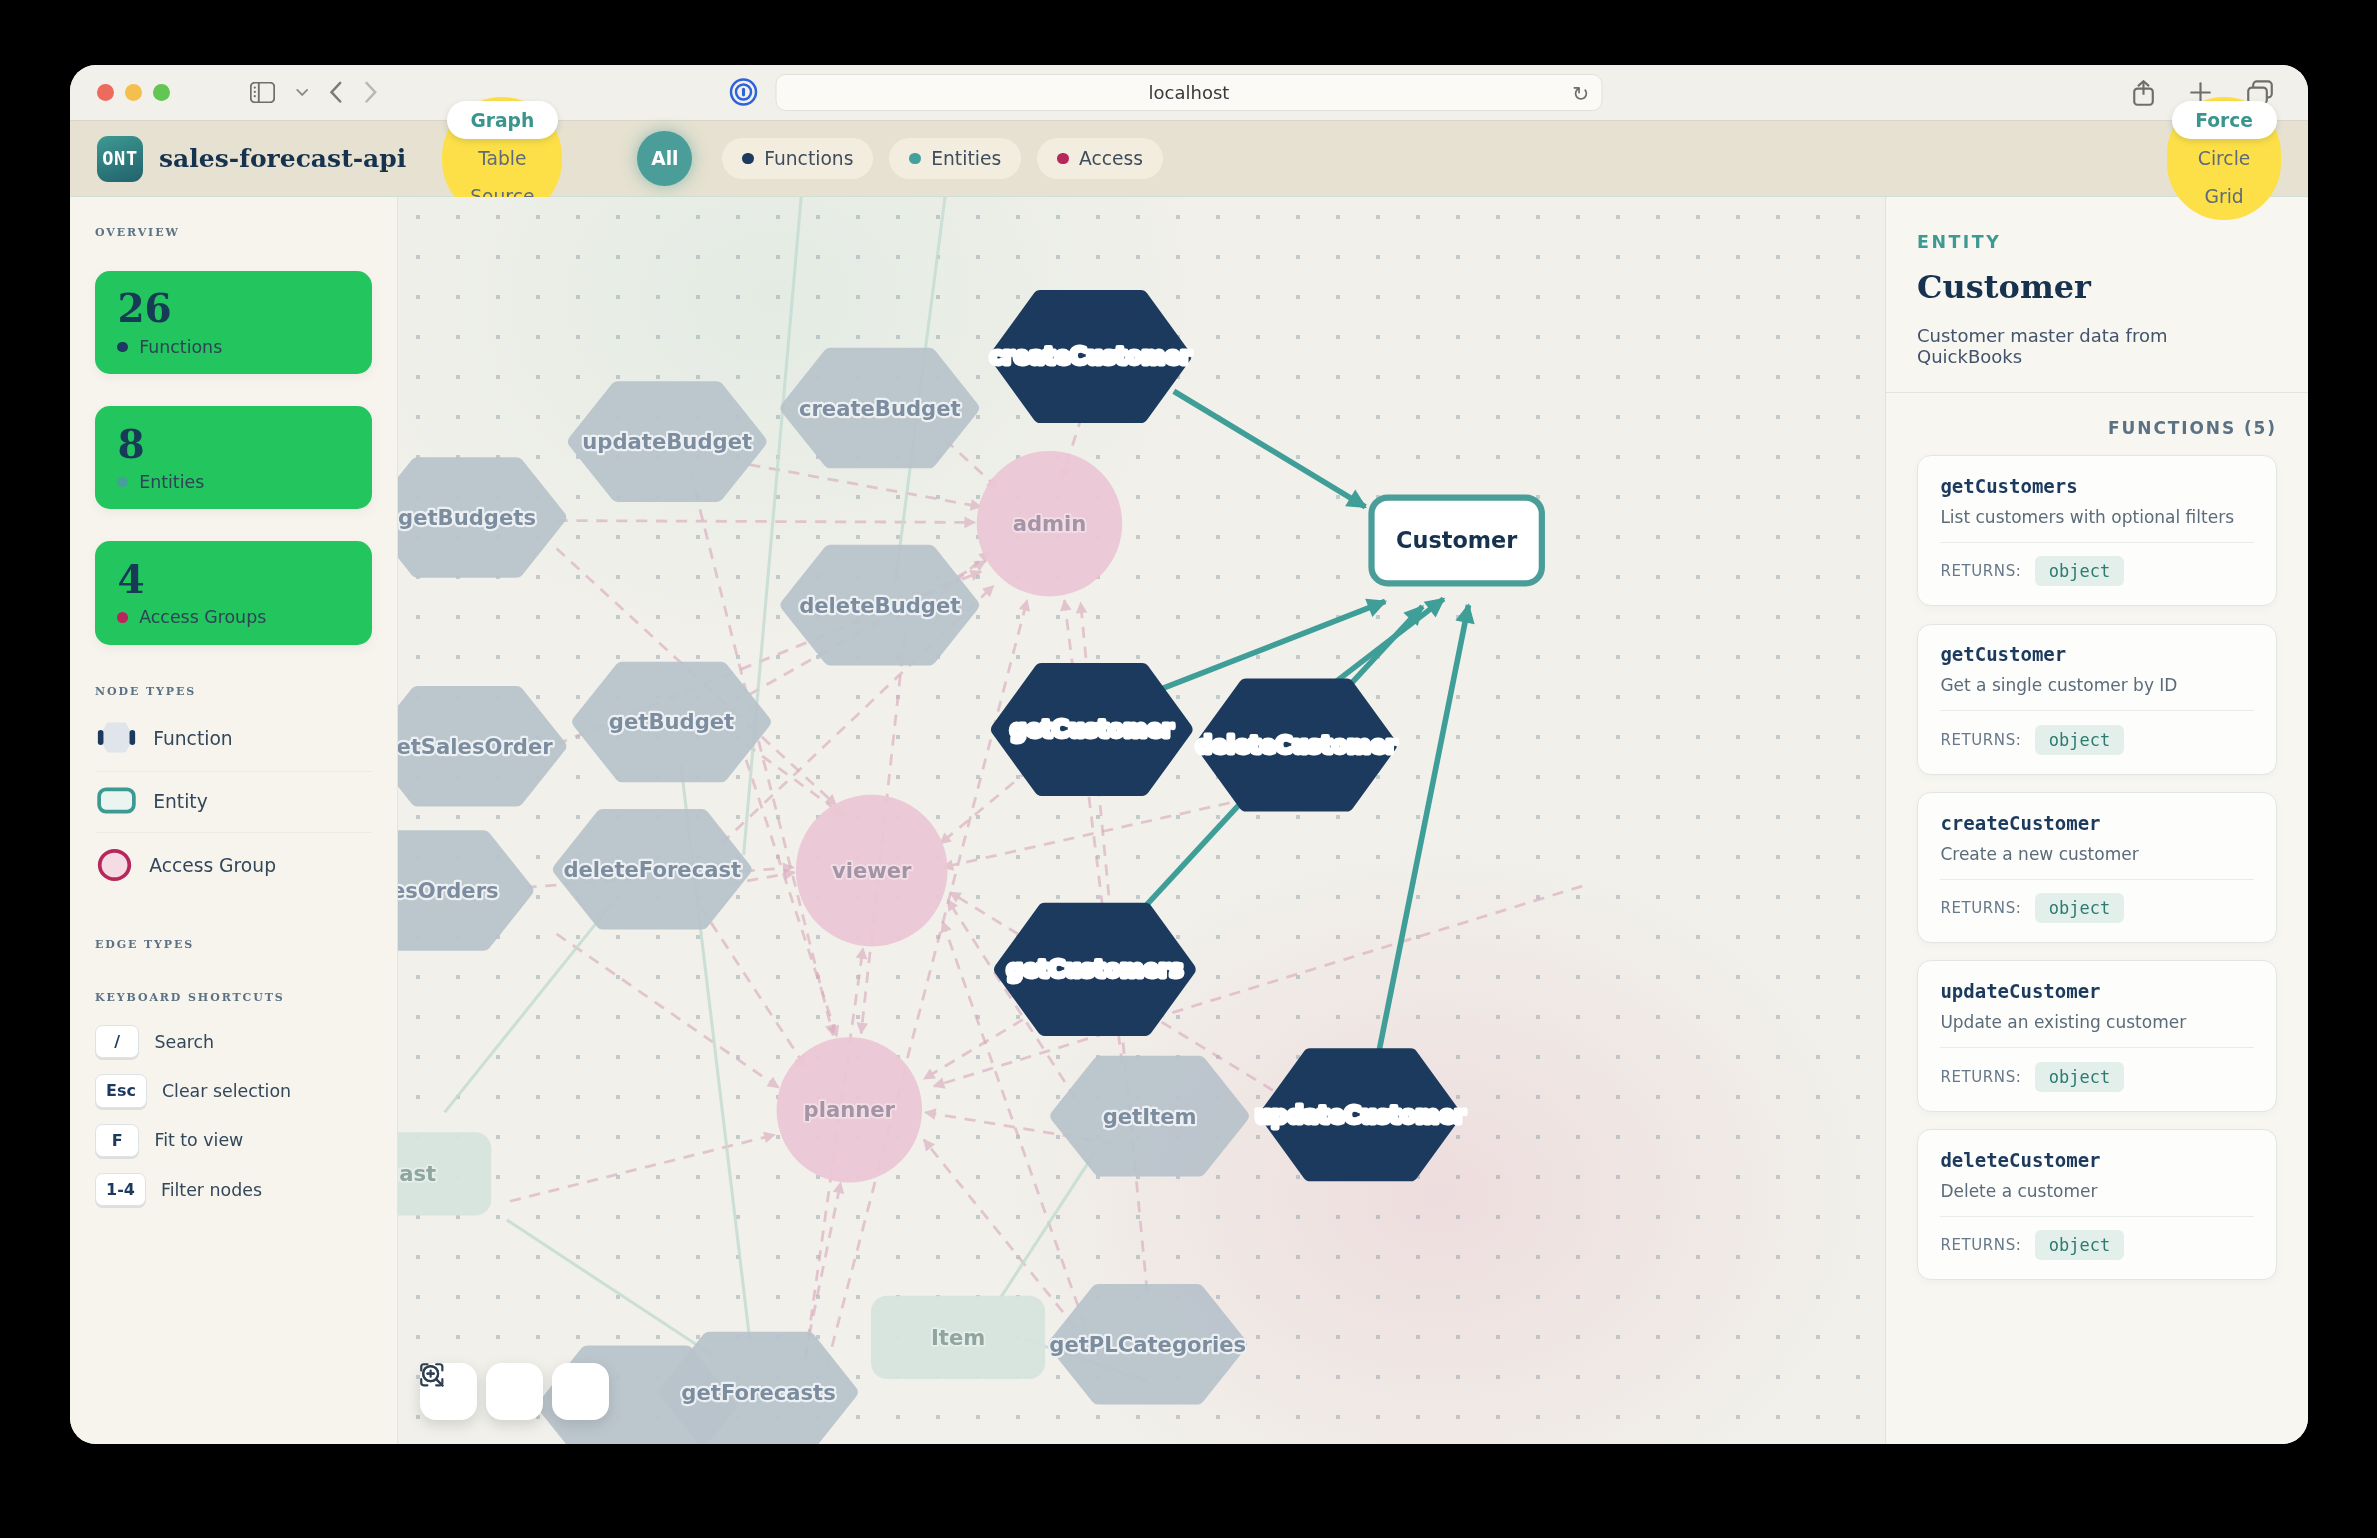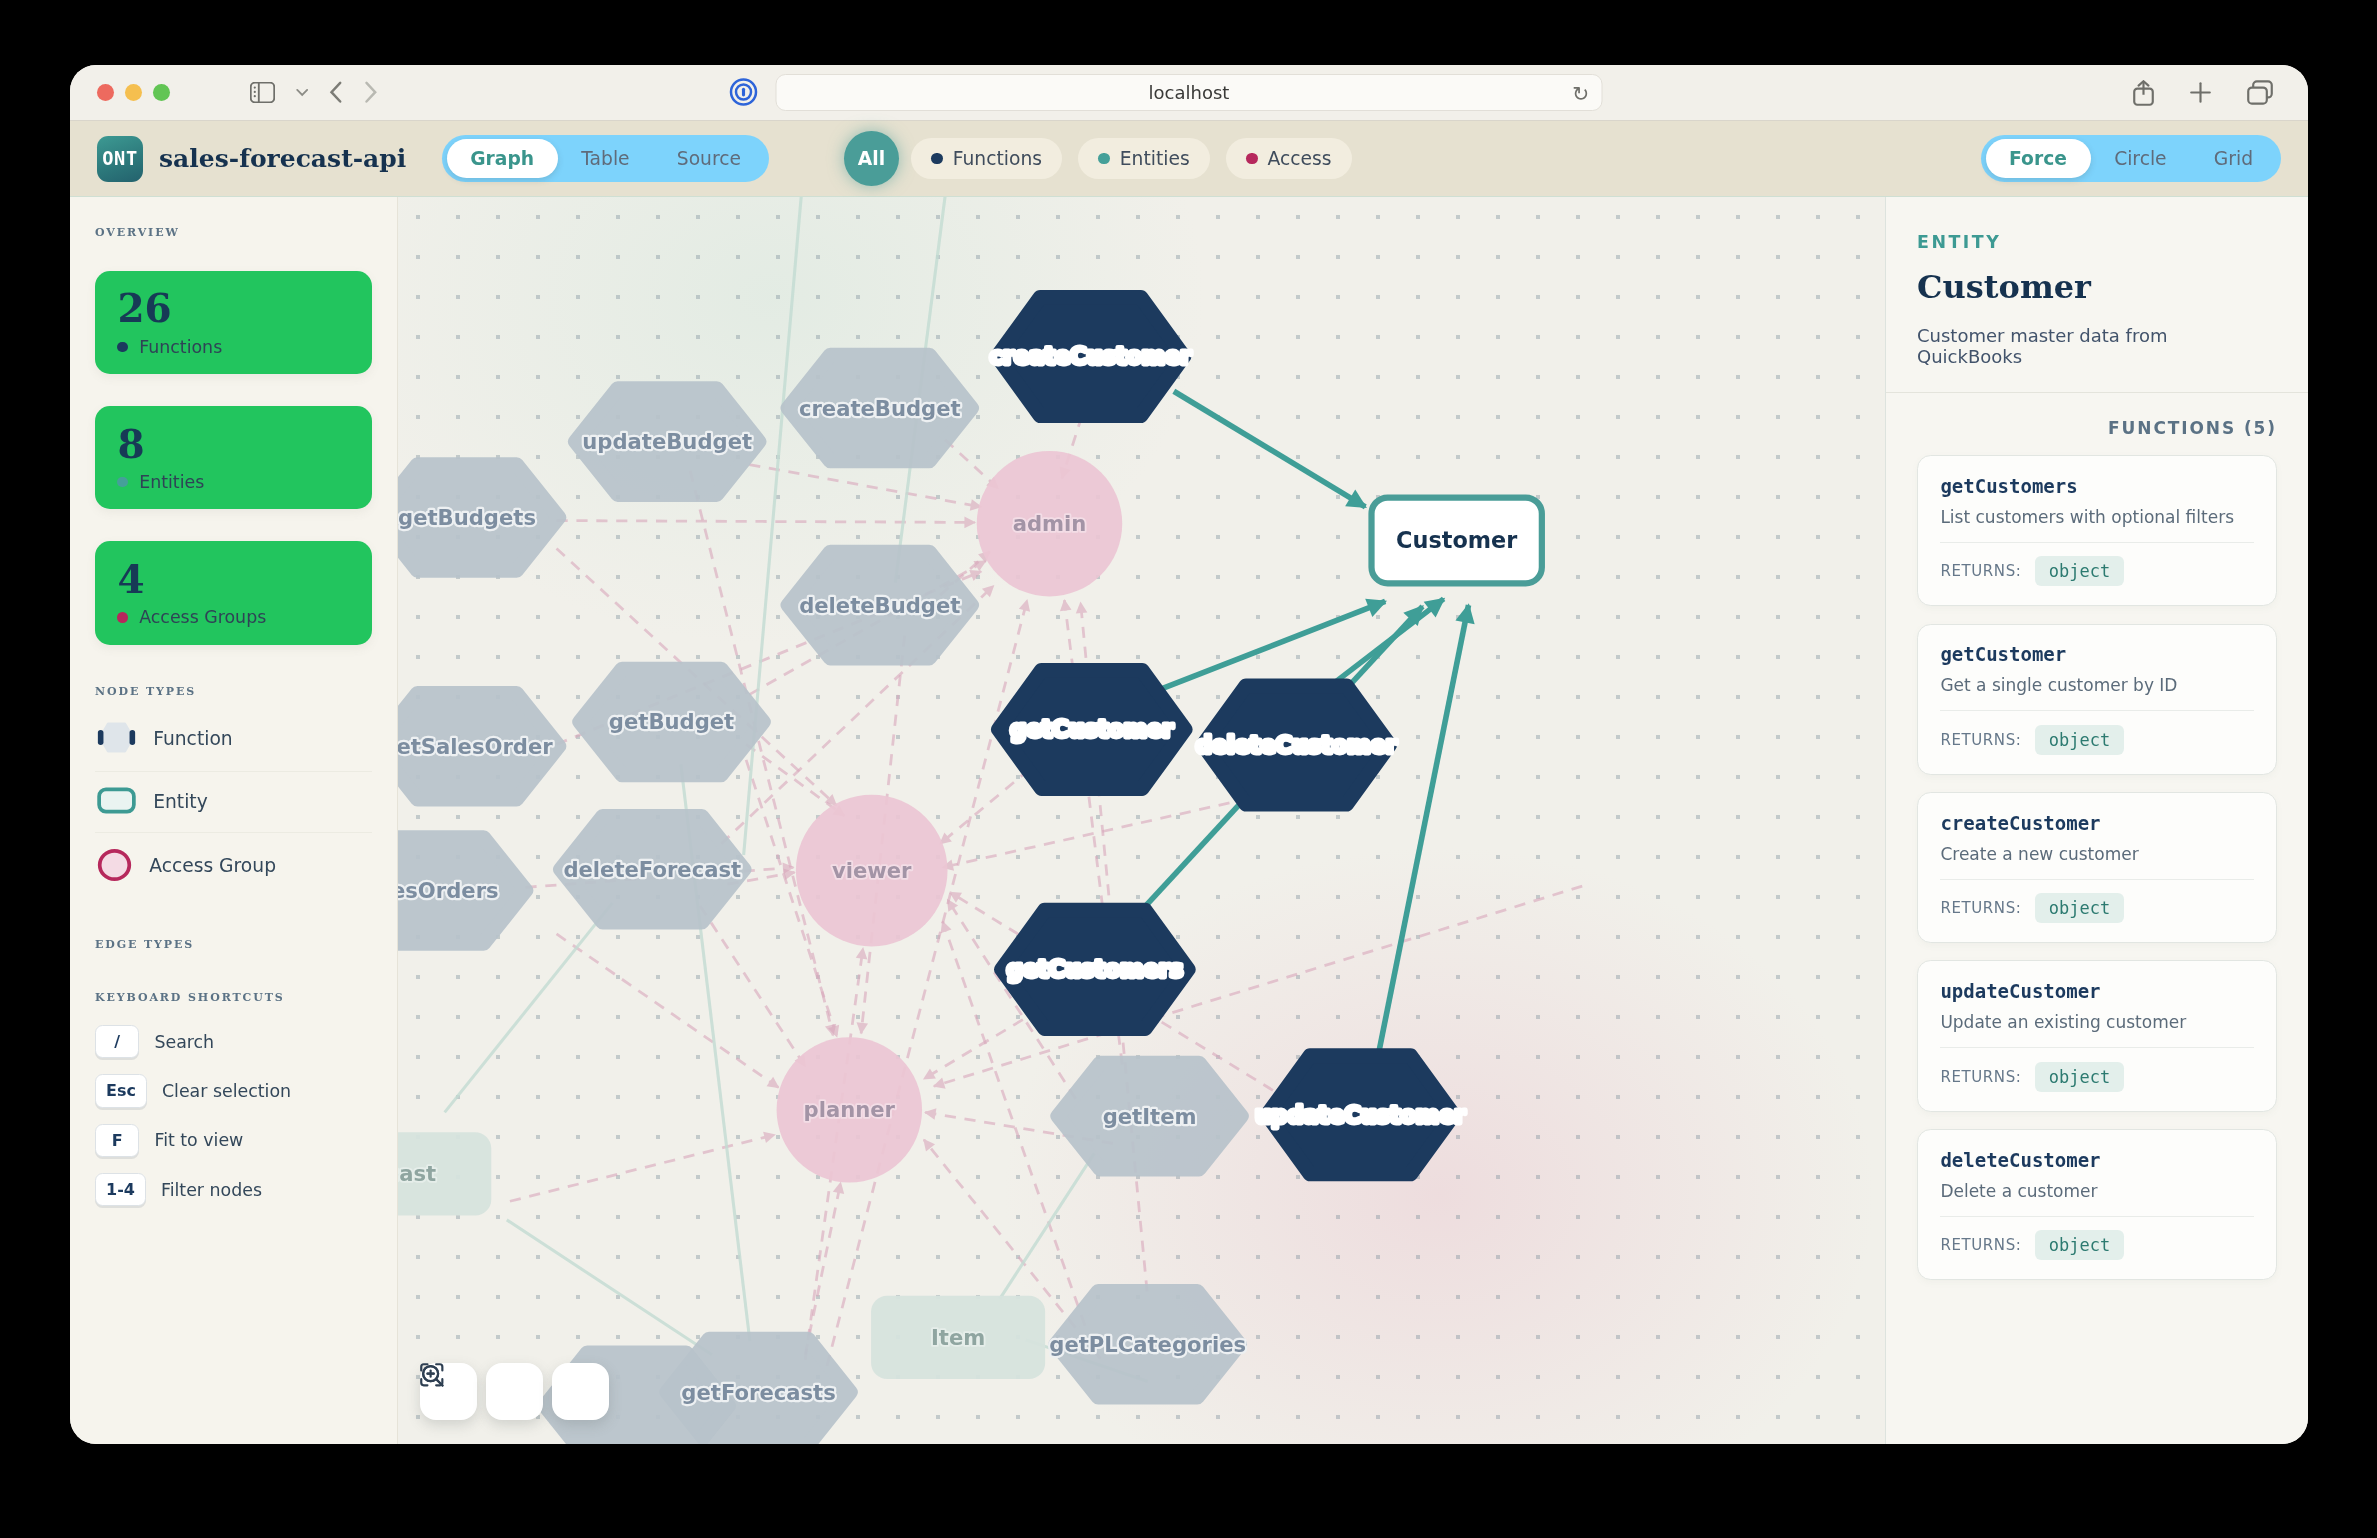--- a/index.html
+++ b/index.html
@@ -19,25 +19,25 @@
   .reload{position:absolute;right:12.4px;top:7.5px;font-size:20.5px;color:#6f6f6a;}
   .chrome-right{position:absolute;right:35px;top:0;height:55px;display:flex;align-items:center;gap:36px;color:#6f6f6a;}
 
   
   .appbar{position:relative;height:76px;background:#e6e1d0;border-bottom:1.9px solid #cfdfd3;display:flex;align-items:center;padding:0 27px;box-sizing:border-box;}
   .logo{width:46px;height:46px;border-radius:11.2px;background:linear-gradient(160deg,#3d9a93 0%,#2d7a7c 55%,#23616d 100%);color:#fff;display:flex;align-items:center;justify-content:center;font-family:"DejaVu Sans Mono","Liberation Mono",monospace;font-weight:bold;font-size:18.7px;letter-spacing:0.6px;flex:0 0 auto;}
   .apptitle{font-family:"DejaVu Serif","Liberation Serif",serif;font-weight:bold;font-size:25px;color:#16324f;margin-left:16px;white-space:nowrap;}
   .search{margin-left:29px;width:516px;height:48px;background:#fbf9f3;border-radius:25px;display:flex;align-items:center;padding:0 18.7px;box-sizing:border-box;box-shadow:inset 0 0 0 0.6px #e8e4d7;}
   .search input{border:none;outline:none;background:transparent;font-size:18.7px;color:#33475a;width:100%;margin-left:11.2px;font-family:inherit;}
   .search input::placeholder{color:#6d7e8e;}
-  .seg{display:flex;align-items:center;background:#7dd3fc;border-radius:621px;padding:4.4px;}
+  .seg{display:flex;align-items:center;background:#fde047;border-radius:621px;padding:4.4px;flex-direction:column;}
   .seg .tab{font-size:18.7px;color:#5f6b7a;font-weight:500;padding:8.7px 23.6px;border-radius:621px;cursor:default;}
   .seg .tab.active{background:#fff;color:#3a958c;font-weight:bold;box-shadow:0 2.5px 6.2px rgba(60,80,80,.18);}
   .viewseg{margin-left:36px;}
-  .filters{margin-left:75px;display:flex;align-items:center;gap:12px;}
+  .filters{margin-left:75px;display:flex;align-items:center;gap:30px;}
   .pill-all{width:55px;height:55px;border-radius:50%;background:#4a9d98;color:#fff;font-weight:bold;font-size:18.7px;display:flex;align-items:center;justify-content:center;box-shadow:0 0 16px rgba(74,157,152,.55);}
   .fpill{display:flex;align-items:center;gap:10px;background:#f2eddf;border-radius:621px;padding:10px 20px;font-size:18.7px;color:#3f4c5c;font-weight:500;}
   .fdot{width:11.8px;height:11.8px;border-radius:50%;}
   .layoutseg{margin-left:auto;}
 
   
   .main{display:flex;height:1247px;}
   .sidebar{width:328px;background:#f6f4ed;border-right:0.6px solid #e6e3d8;box-sizing:border-box;padding:29px 25px;flex:0 0 auto;}
   .sb-h{font-size:11px;font-weight:bold;letter-spacing:1.9px;color:#5b7285;font-family:"DejaVu Serif","Liberation Serif",serif;}
   .stat-card{background:#22c55e;border-radius:15px;padding:17.4px 22.4px;margin-top:32px;box-shadow:0 3.7px 10px rgba(120,120,100,.08);}

